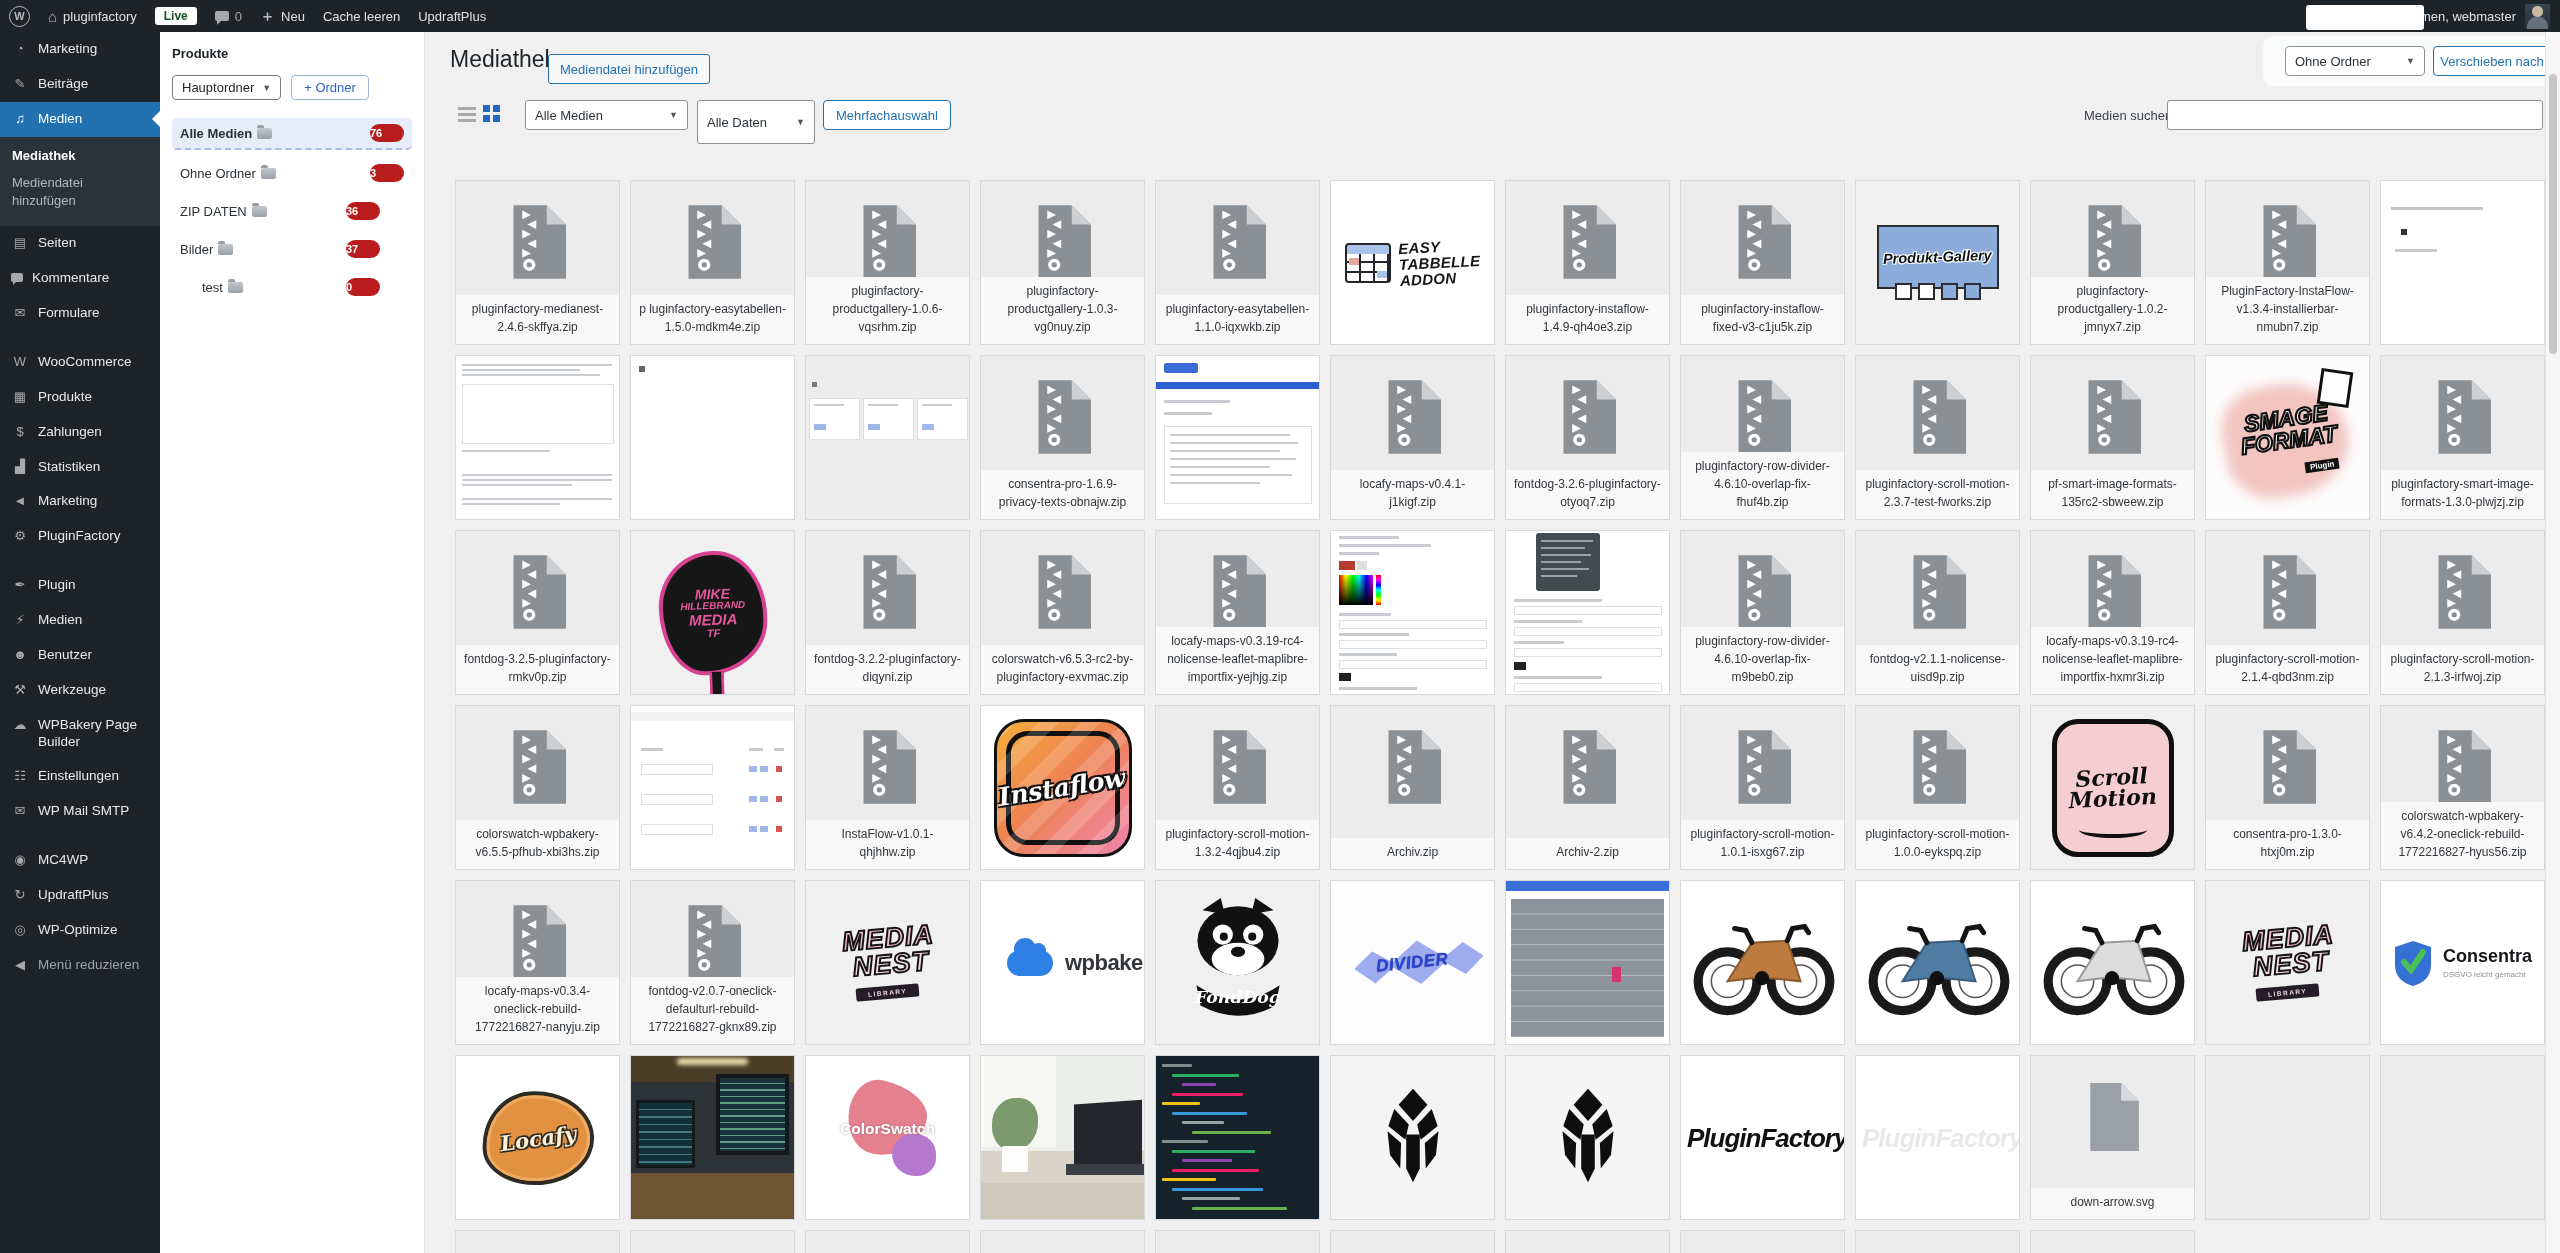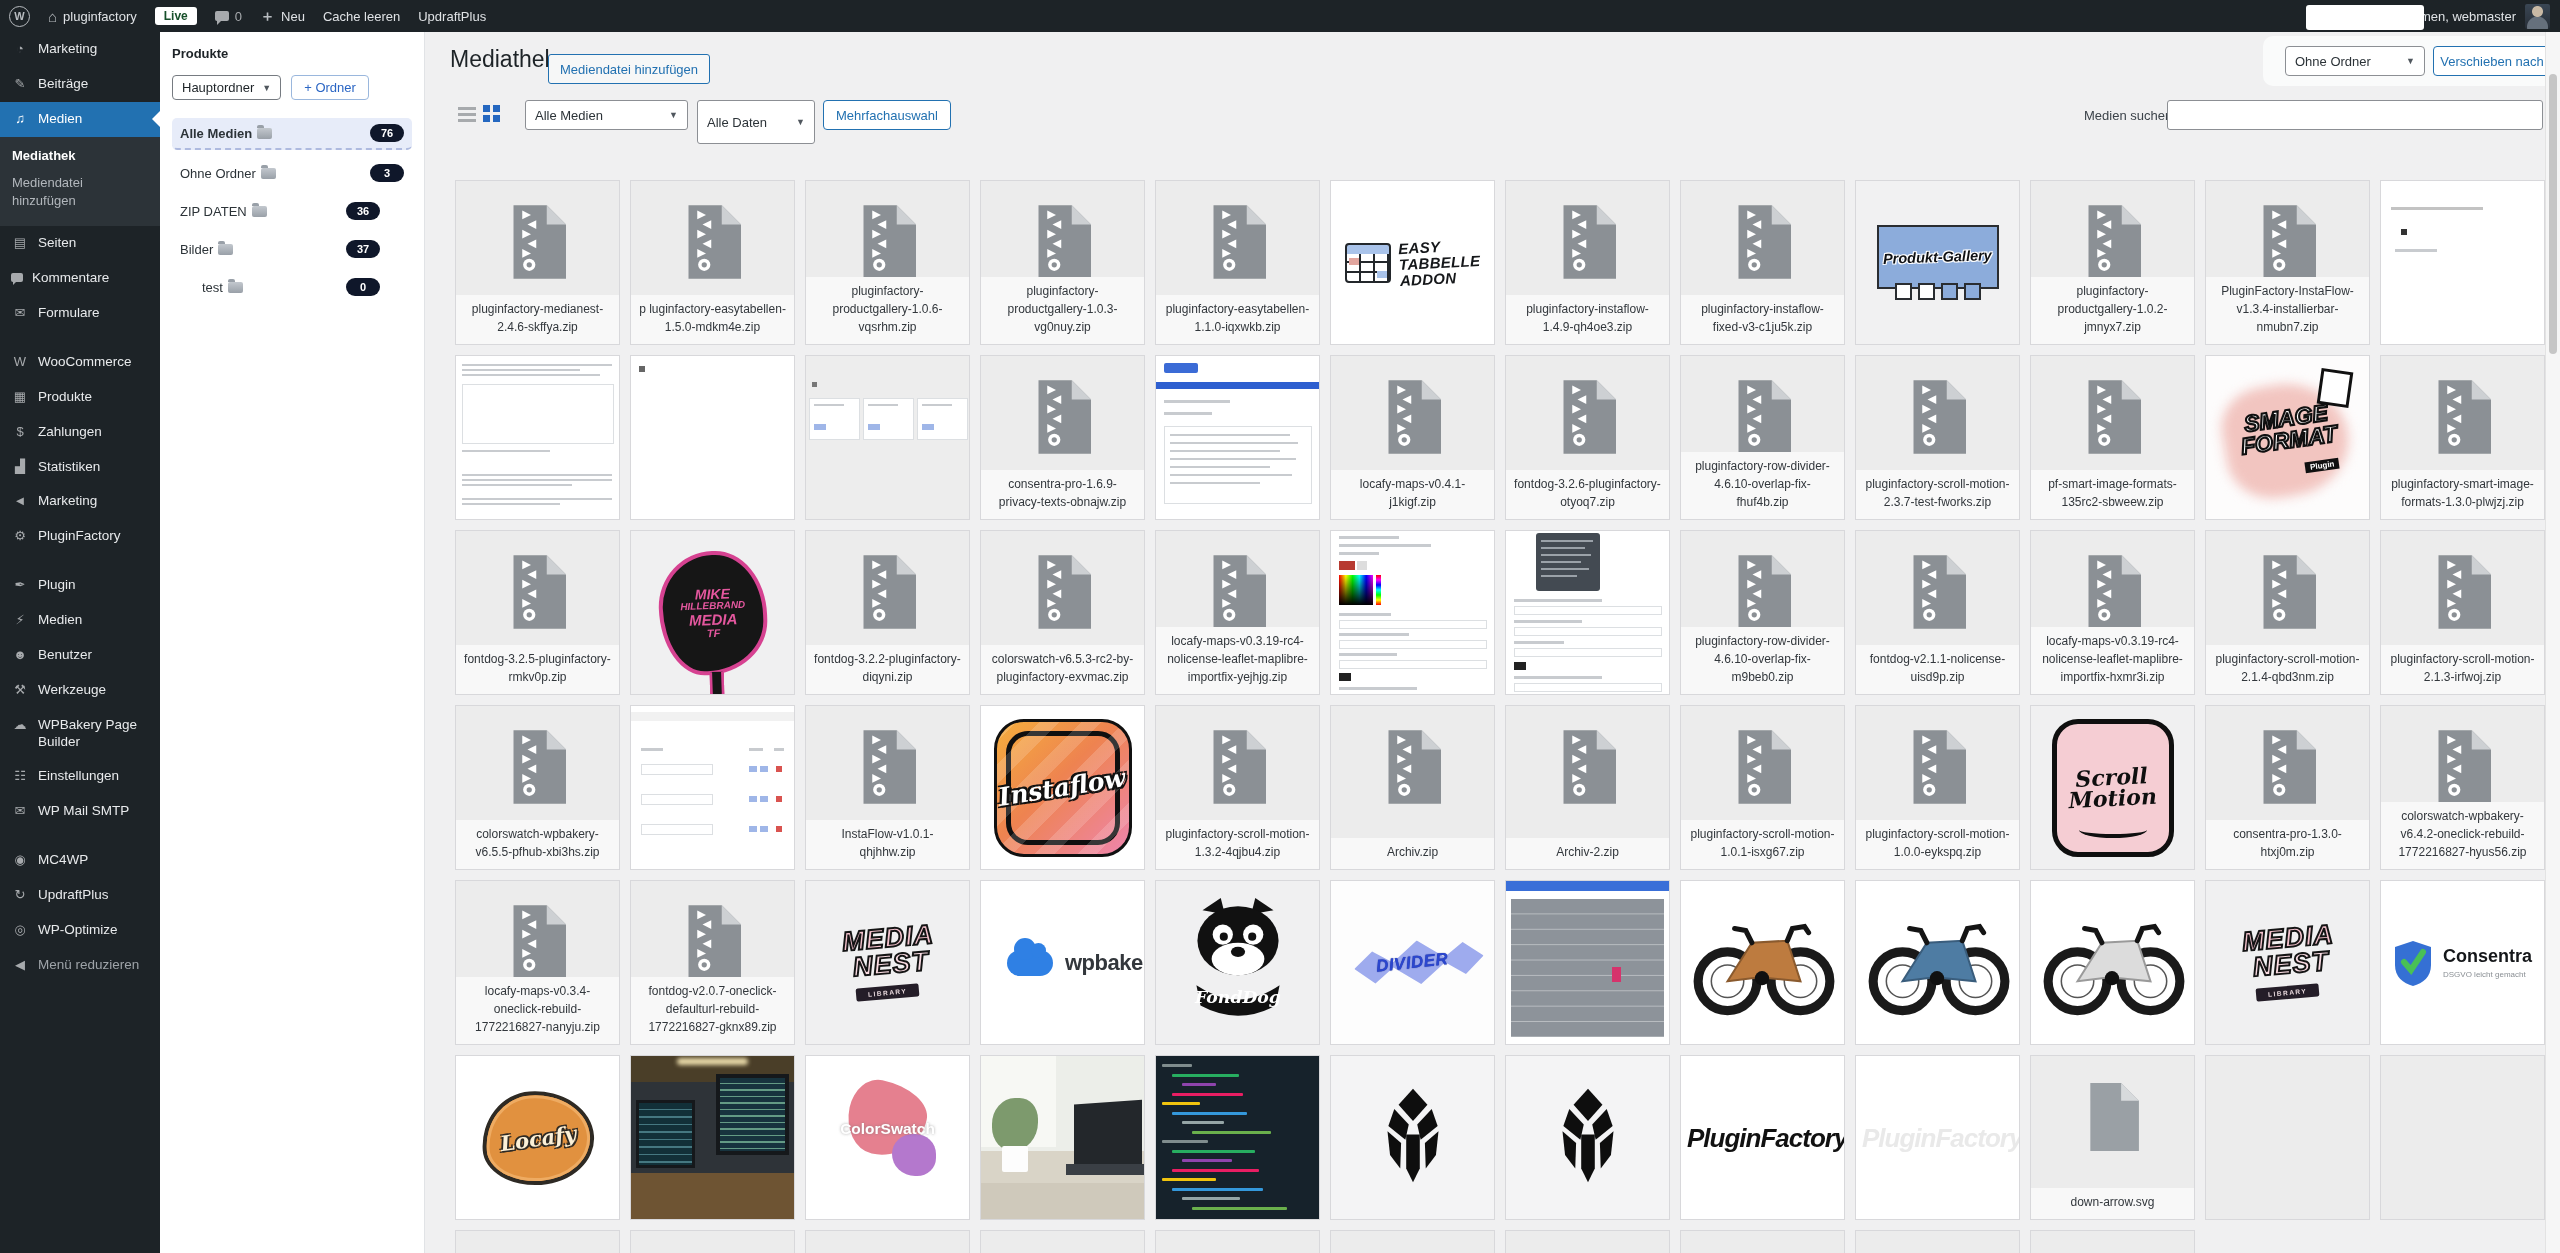--- a/index.html
+++ b/index.html
@@ -50,22 +50,22 @@
   .fp-select .chev{margin-left:8px;font-size:9px;color:#50575e}
   .fp-addbtn{border:1px solid #9ab7dd;color:#2b66c4;background:#fff;border-radius:4px;padding:4px 12px;
              font-size:13px;cursor:pointer}
   .folder-row{position:relative;display:flex;align-items:center;gap:2px;height:30px;margin:8px 0;
               padding:0 8px;font-size:13px;color:#2c3338;border-radius:5px;cursor:pointer}
   .folder-row.selected{background:#e7ecf9;border-bottom:2px dashed #aebadf;font-weight:bold}
   .fold-ic{width:15px;height:11px;margin-left:3px;background:linear-gradient(180deg,#c3c8ce,#99a0a8);
            border-radius:2px;position:relative;flex:none}
   .fold-ic::before{content:"";position:absolute;top:-3px;left:0;width:7px;height:3px;background:#99a0a8;
                    border-radius:2px 2px 0 0}
-  .fbadge{position:absolute;background:#0f172a;color:#fff;font-size:11px;font-weight:bold;border-radius:10px;
-          padding:3px 0;width:34px;text-align:center}
+  .fbadge{position:absolute;background:#b91c1c;color:#fff;font-size:11px;font-weight:bold;border-radius:10px;
+          padding:3px 0;width:34px;text-align:left}
   .folder-row .fbadge{right:8px}
   .folder-row.tree .fbadge{right:32px}
   .folder-row.indent{padding-left:30px}
   
   #main{position:absolute;left:425px;top:32px;right:0;bottom:0;background:#f0f0f1}
   .pg-title{position:absolute;left:25px;top:14px;font-size:23px;font-weight:400;color:#1d2327}
   .btn-o{display:inline-flex;align-items:center;justify-content:center;background:#f6f7f7;border:1px solid #2271b1;
          color:#2271b1;border-radius:3px;font-size:13px;box-sizing:border-box;cursor:pointer}
   .addmedia{position:absolute;left:123px;top:22px;height:30px;padding:0 11px}
   .topcard{position:absolute;left:1838px;top:4px;width:300px;height:50px;background:#fafbfb;border-radius:10px}

